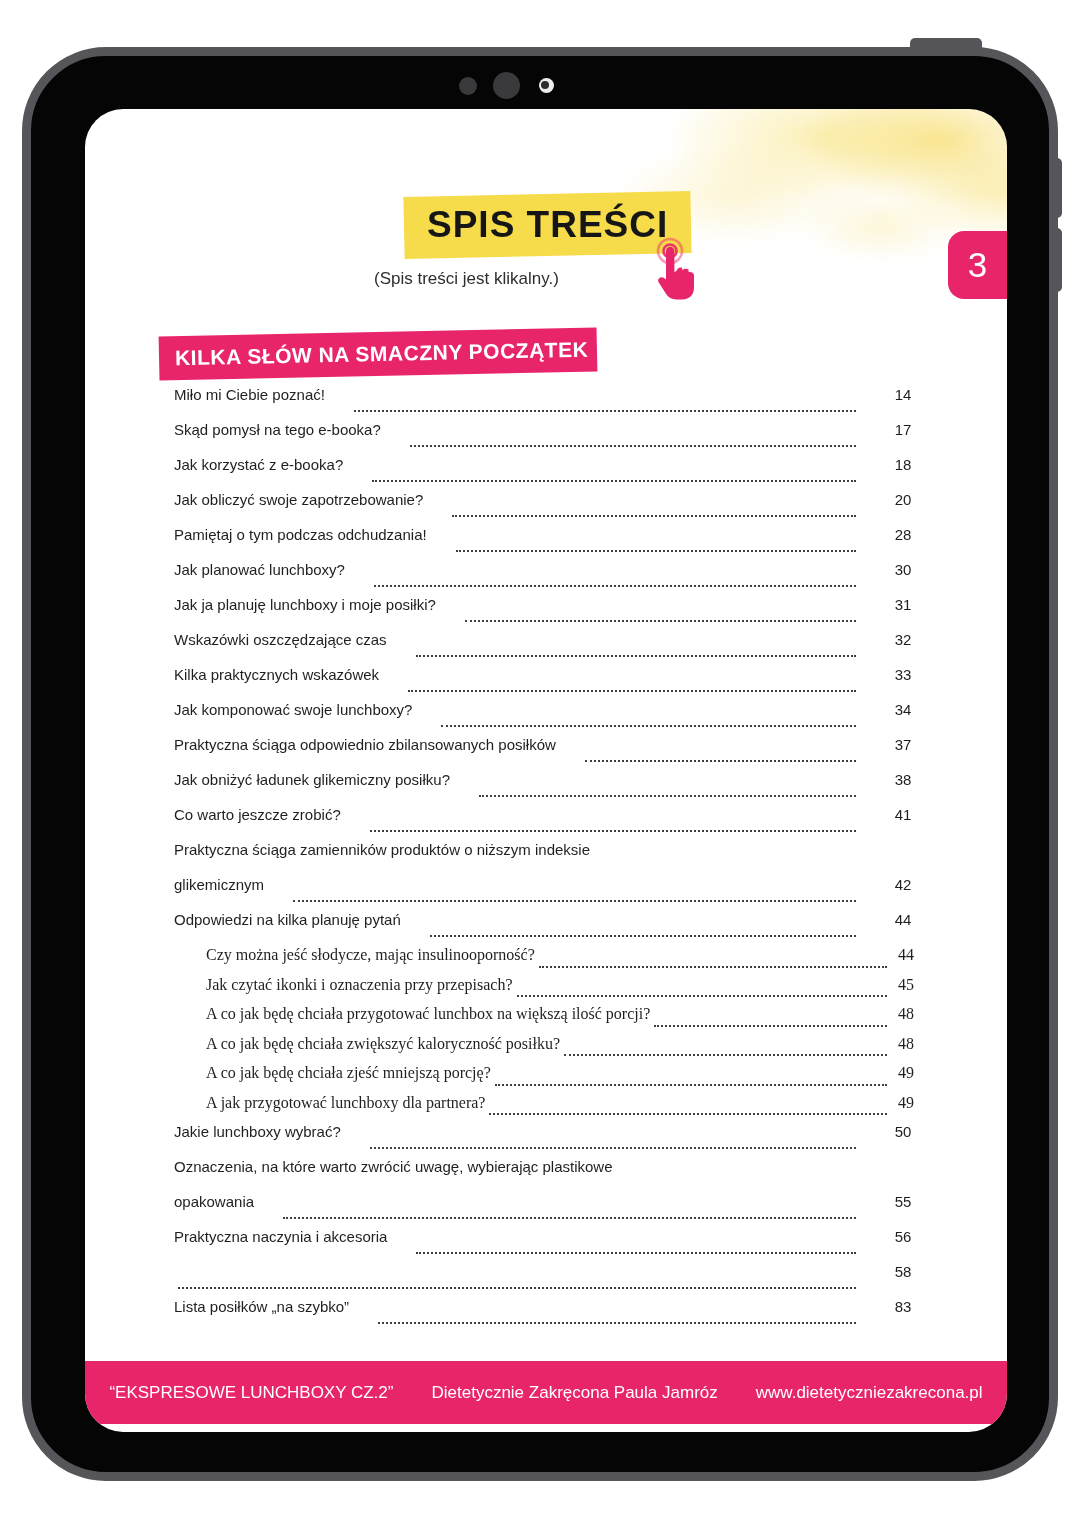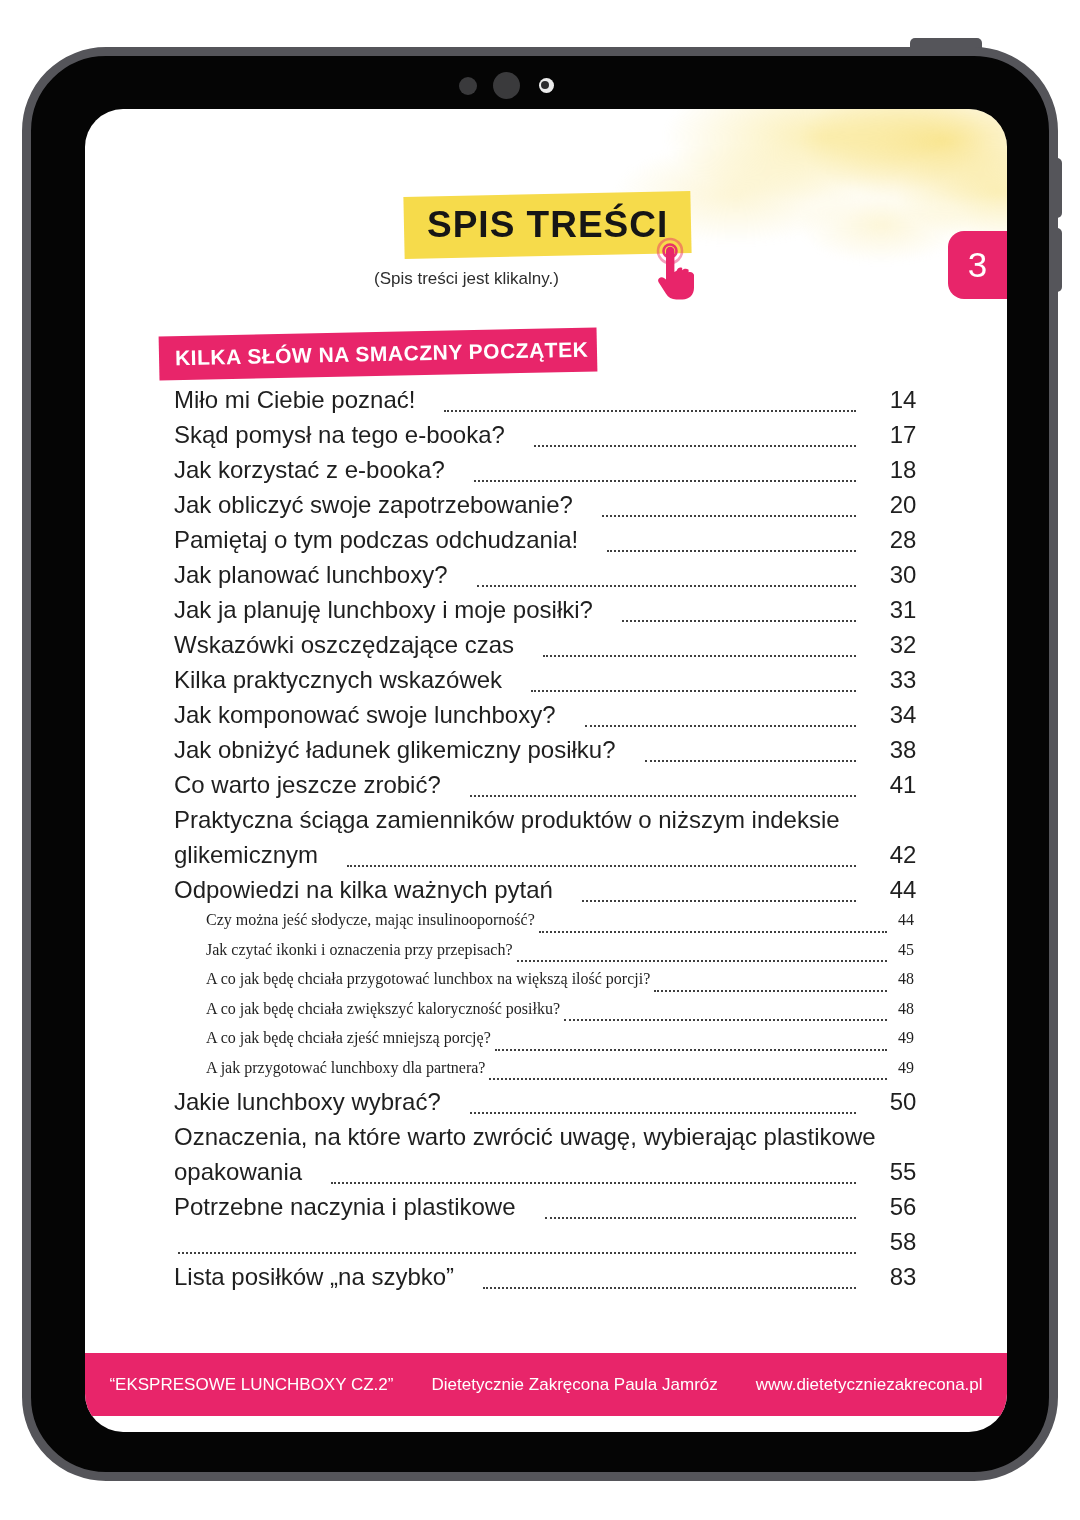--- a/index.html
+++ b/index.html
@@ -43,31 +43,31 @@
               border-radius:16px 0 0 16px;display:flex;align-items:center;justify-content:center;
               color:#fff;font-size:35px;}
 
   .banner{position:absolute;left:74px;top:223px;width:438px;height:44px;background:#e8256a;
           transform:rotate(-1.2deg);display:flex;align-items:center;padding-left:16px;
           box-sizing:border-box;color:#fff;font-weight:700;font-size:21px;letter-spacing:.5px;white-space:nowrap;}
 
   
   .toc{position:absolute;left:89px;top:277px;width:747px;color:#1f1f1f;}
   .toc-row{display:flex;}
-  .toc-row.main{height:35px;font-size:24px;gap:25px;}
+  .toc-row.main{height:35px;font-size:15px;gap:25px;}
   .toc-row.sub{height:29.5px;font-size:16px;padding-left:32px;font-family:Liberation Serif, serif;}
   .toc-row .txt{white-space:nowrap;}
   .toc-row .dots{flex:1;border-bottom:2px dotted #3f3f3f;align-self:flex-end;margin:0 4px 9px 4px;min-width:10px;}
   .toc-row.sub .dots{border-bottom-width:2px;margin-bottom:8px;}
   .toc-row .page{text-align:center;}
   .toc-row.main .page{min-width:36px;}
   .toc-row.sub .page{min-width:30px;}
 
   
-  .footer{position:absolute;left:0;right:0;bottom:16px;height:63px;background:#e8256a;
+  .footer{position:absolute;left:0;right:0;bottom:8px;height:63px;background:#e8256a;
           display:flex;align-items:center;justify-content:center;gap:38px;
           color:#fff;font-size:17px;}
 </style>
 </head>
 <body>
 
 <div class="stage">
 
   <div class="side-btn btn-top"></div>
   <div class="side-btn btn-r1"></div>
@@ -143,40 +143,45 @@
           <span class="txt">Kilka praktycznych wskazówek</span>
           <span class="dots"></span>
           <span class="page">33</span>
         </div>
           <div class="toc-row main">
           <span class="txt">Jak komponować swoje lunchboxy?</span>
           <span class="dots"></span>
           <span class="page">34</span>
         </div>
           <div class="toc-row main">
+          <span class="txt">Praktyczna ściąga odpowiednio zbilansowanych posiłków</span>
+          <span class="dots"></span>
+          <span class="page">37</span>
+        </div>
+          <div class="toc-row main">
           <span class="txt">Jak obniżyć ładunek glikemiczny posiłku?</span>
           <span class="dots"></span>
           <span class="page">38</span>
         </div>
           <div class="toc-row main">
           <span class="txt">Co warto jeszcze zrobić?</span>
           <span class="dots"></span>
           <span class="page">41</span>
         </div>
           <div class="toc-row main noleader">
           <span class="txt">Praktyczna ściąga zamienników produktów o niższym indeksie</span>
 
         </div>
           <div class="toc-row main">
           <span class="txt">glikemicznym</span>
           <span class="dots"></span>
           <span class="page">42</span>
         </div>
           <div class="toc-row main">
-          <span class="txt">Odpowiedzi na kilka ważnych pytań</span>
+          <span class="txt">Odpowiedzi na kilka planuję pytań</span>
           <span class="dots"></span>
           <span class="page">44</span>
         </div>
           <div class="toc-row sub">
           <span class="txt">Czy można jeść słodycze, mając insulinooporność?</span>
           <span class="dots"></span>
           <span class="page">44</span>
         </div>
           <div class="toc-row sub">
           <span class="txt">Jak czytać ikonki i oznaczenia przy przepisach?</span>
@@ -211,21 +216,21 @@
           <div class="toc-row main noleader">
           <span class="txt">Oznaczenia, na które warto zwrócić uwagę, wybierając plastikowe</span>
 
         </div>
           <div class="toc-row main">
           <span class="txt">opakowania</span>
           <span class="dots"></span>
           <span class="page">55</span>
         </div>
           <div class="toc-row main">
-          <span class="txt">Potrzebne naczynia i plastikowe</span>
+          <span class="txt">Praktyczna naczynia i akcesoria</span>
           <span class="dots"></span>
           <span class="page">56</span>
         </div>
           <div class="toc-row main">
           <span class="dots"></span>
           <span class="page">58</span>
         </div>
           <div class="toc-row main">
           <span class="txt">Lista posiłków „na szybko”</span>
           <span class="dots"></span>

